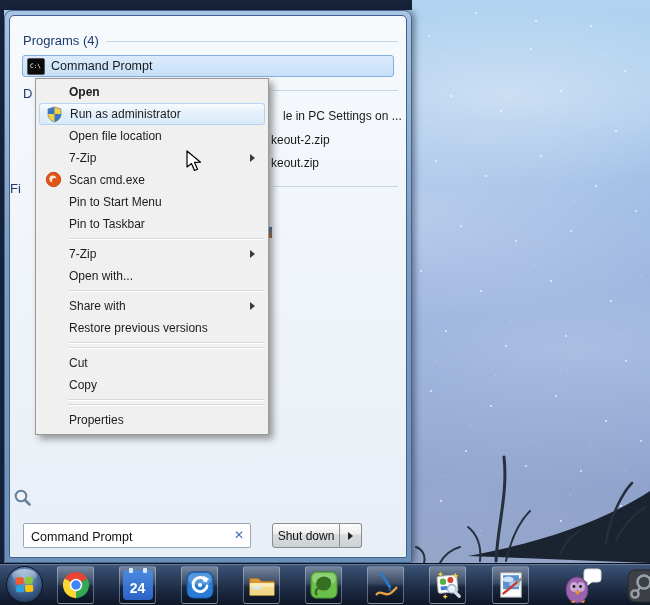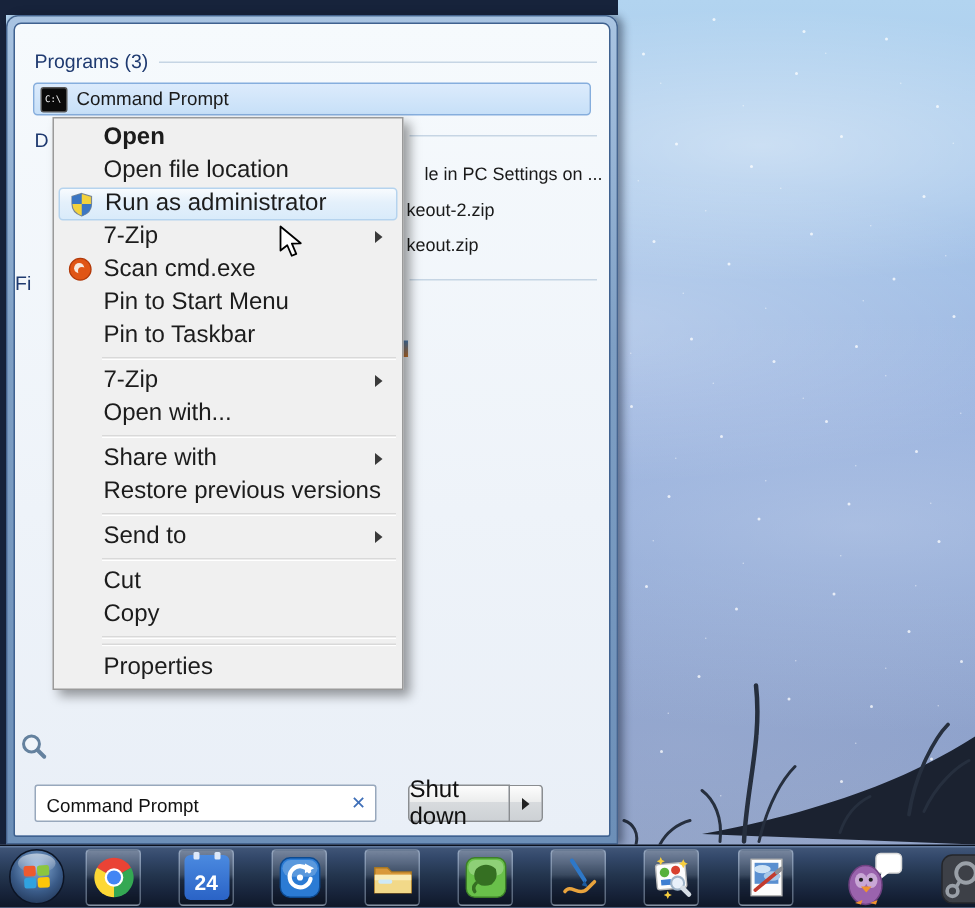--- a/index.html
+++ b/index.html
@@ -56,30 +56,30 @@
   .search-row{position:absolute;left:13px;right:8px;top:507px;height:27px;}
   .search-box{position:absolute;left:0;top:0;width:228px;height:25px;box-sizing:border-box;
     background:#fff;border:1px solid #98a8bc;border-radius:2px;}
   .search-box input{position:absolute;left:5px;top:1px;width:195px;height:21px;border:none;outline:none;
     font-family:inherit;font-size:12.5px;color:#111;background:transparent;}
   .search-clear{position:absolute;right:6px;top:4px;font-size:12px;font-weight:bold;color:#3f6fb8;cursor:default;}
   .shut-group{position:absolute;left:249px;top:0;height:25px;display:flex;}
   .shut-main,.shut-arrow{box-sizing:border-box;border:1px solid #8a8d90;
     background:linear-gradient(180deg,#fdfdfd,#eceded 45%,#d8dbde 46%,#cdd1d5);
     display:flex;align-items:center;justify-content:center;}
-  .shut-main{width:68px;border-radius:3px 0 0 3px;font-size:16px;color:#111;}
+  .shut-main{width:68px;border-radius:3px 0 0 3px;font-size:12px;color:#111;}
   .shut-arrow{width:22px;border-left:none;border-radius:0 3px 3px 0;}
   .tri-r{width:0;height:0;border-left:5px solid #222;border-top:4px solid transparent;border-bottom:4px solid transparent;}
 
   
   .context-menu{position:absolute;left:35px;top:78px;width:234px;box-sizing:border-box;
     background:#f0f0f0;border:1px solid #9a9a9a;box-shadow:4px 4px 7px rgba(0,0,0,.38);
     padding:2px 3px 3px 3px;z-index:20;}
   .mi{position:relative;height:22px;display:flex;align-items:center;padding-left:30px;
-    font-size:16px;color:#1c1c1c;box-sizing:border-box;}
+    font-size:12px;color:#1c1c1c;box-sizing:border-box;}
   .mi.bold{font-weight:bold;}
   .mi.hl{background:linear-gradient(180deg,#f8fbfe,#e4f0fb 45%,#d9ebfa);
     border:1px solid #b5d3ee;border-radius:3px;}
   .mi.has-sub::after{content:"";position:absolute;right:10px;top:50%;margin-top:-4px;
     border-left:5px solid #3a3a3a;border-top:4px solid transparent;border-bottom:4px solid transparent;}
   .mi .ic{position:absolute;left:6px;top:2px;width:17px;height:17px;}
   .sep{height:1px;background:#d9d9d9;border-bottom:1px solid #fff;margin:3px 1px 3px 29px;}
 
   
   .cursor{position:absolute;left:186px;top:150px;z-index:40;}
@@ -126,21 +126,21 @@
     <path d="M14,140 C16,132 12,126 6,124" stroke-width="2"></path>
     <path d="M150,132 C154,120 162,112 170,108" stroke-width="2"></path>
   </g>
 </svg>
 
 <div class="behind-top"></div>
 <div class="behind-left"></div>
 
 <div class="start-menu">
   <div class="panel">
-    <div class="sec-header" style="left:13px;top:17px;">Programs (3)</div>
+    <div class="sec-header" style="left:13px;top:17px;">Programs (4)</div>
     <div class="hdr-line" style="left:96px;right:8px;top:25px;"></div>
 
     <div class="cmd-row">
       <svg class="cmd-ic" viewBox="0 0 16 15">
         <text x="2" y="9" font-size="6" fill="#fff" font-family="DejaVu Sans Mono, monospace">C:\</text>
       </svg>
       <span>Command Prompt</span>
     </div>
 
     <div class="sec-header" style="left:13px;top:70px;">D</div>
@@ -169,49 +169,48 @@
         <div class="shut-arrow">
           <span class="tri-r"></span>
         </div>
       </div>
     </div>
   </div>
 </div>
 
 <div class="context-menu">
   <div class="mi bold">Open</div>
-  <div class="mi">Open file location</div>
   <div class="mi hl">
     <svg class="ic" viewBox="0 0 17 17">
       <path d="M8.5,1 L15,3 V8 C15,12.2 12,14.8 8.5,16 C5,14.8 2,12.2 2,8 V3 Z" fill="#f3d23c" stroke="#7a8794" stroke-width="0.8"></path>
       <path d="M8.5,1 L2,3 V8 H8.5 Z" fill="#3b76c3"></path>
       <path d="M8.5,8 H15 C15,12.2 12,14.8 8.5,16 Z" fill="#3b76c3"></path>
     </svg>
     <span>Run as administrator</span>
   </div>
+  <div class="mi">Open file location</div>
   <div class="mi has-sub">7-Zip</div>
   <div class="mi">
     <svg class="ic" viewBox="0 0 17 17">
       <circle cx="8.5" cy="8.5" r="7.2" fill="#e05515"></circle>
       <circle cx="8.5" cy="8.5" r="7.2" fill="none" stroke="#b23a0a" stroke-width="0.8"></circle>
       <circle cx="7.8" cy="7.8" r="3.4" fill="#f6e9de"></circle>
       <circle cx="9.6" cy="9.6" r="2.6" fill="#e05515"></circle>
     </svg>
     <span>Scan cmd.exe</span>
   </div>
   <div class="mi">Pin to Start Menu</div>
   <div class="mi">Pin to Taskbar</div>
   <div class="sep"></div>
   <div class="mi has-sub">7-Zip</div>
   <div class="mi">Open with...</div>
   <div class="sep"></div>
   <div class="mi has-sub">Share with</div>
   <div class="mi">Restore previous versions</div>
   <div class="sep"></div>
-  <div class="mi has-sub">Send to</div>
   <div class="sep"></div>
   <div class="mi">Cut</div>
   <div class="mi">Copy</div>
   <div class="sep"></div>
   <div class="sep"></div>
   <div class="mi">Properties</div>
 </div>
 
 <svg class="cursor" width="22" height="24" viewBox="0 0 22 24">
   <path d="M1,1 L1,17 L5.5,13.5 L8.5,20.5 L11.5,19.2 L8.6,12.4 L14.5,12.2 Z" fill="#fff" stroke="#000" stroke-width="1.2" stroke-linejoin="round"></path>

